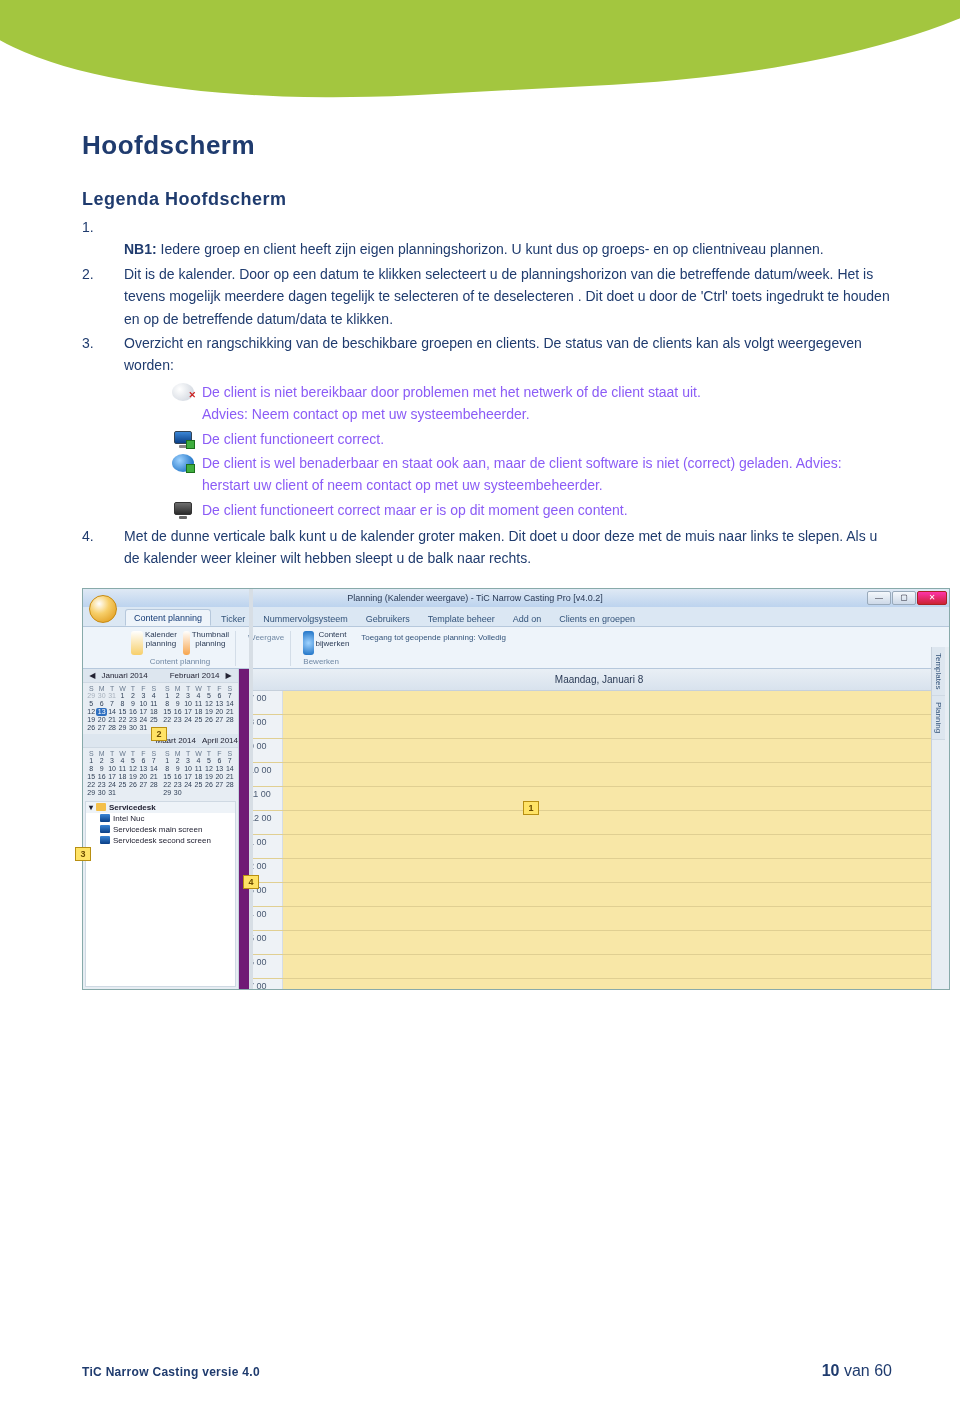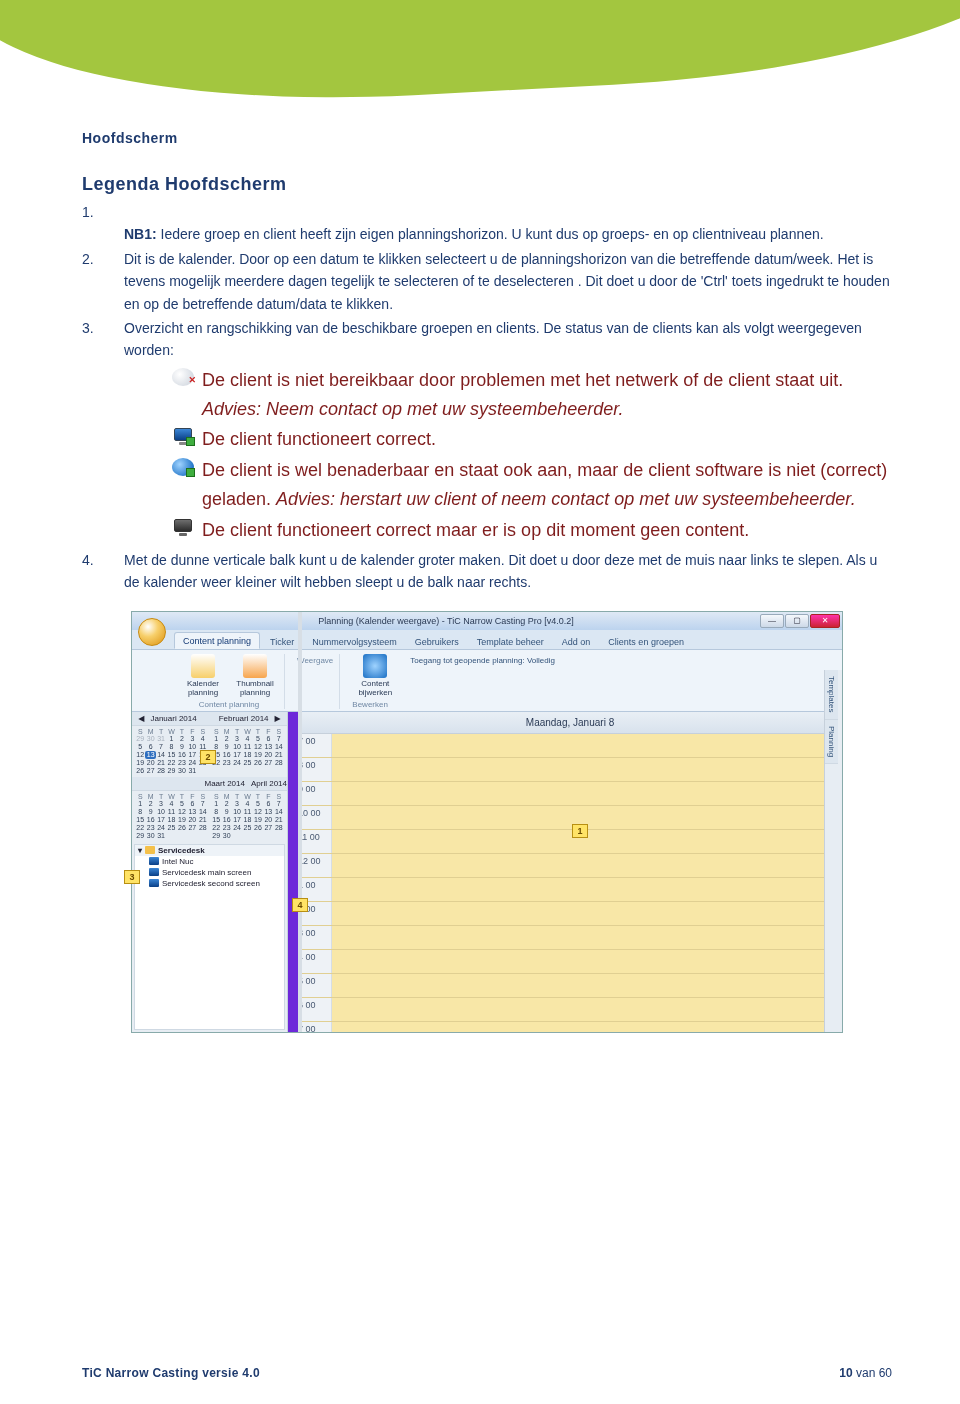--- a/index.html
+++ b/index.html
@@ -7,62 +7,62 @@
   .page { position: relative; width: 960px; min-height: 1404px; padding: 0 0 40px 0; }
   .header-arc {
     position: absolute; top: -40px; left: -40px; width: 1100px; height: 130px;
     background: #a3c63f;
     border-bottom-left-radius: 900px 260px;
     border-bottom-right-radius: 900px 260px;
     transform: rotate(-3deg);
     z-index: 1;
   }
   .content { position: relative; z-index: 2; padding: 130px 68px 0 82px; }
-  h1.h-main { font-family: Tahoma, Verdana, sans-serif; font-size: 14px; font-weight: 700; letter-spacing: .5px; color: #1f3b6e; margin-bottom: 6px; }
+  h1.h-main { font-family: Tahoma, Verdana, sans-serif; font-size: 26px; font-weight: 700; letter-spacing: .5px; color: #1f3b6e; margin-bottom: 6px; }
   h2.h-sub { font-family: Tahoma, Verdana, sans-serif; font-size: 18px; font-weight: 700; letter-spacing: .5px; color: #1f3b6e; margin: 28px 0 6px; }
   p.body { font-size: 14px; line-height: 1.6; color: #1f3b6e; }
   ol.legend { list-style: none; margin-top: 4px; }
   ol.legend > li { display: flex; font-size: 14px; line-height: 1.6; color: #1f3b6e; margin-bottom: 2px; }
   .li-num { width: 42px; flex: 0 0 42px; }
   .li-body { flex: 1; }
   .nb { font-weight: 700; }
-  .italic { font-style: italic; }
+  .italic { }
   .icon-list { margin: 4px 0 0 48px; }
   .icon-row { display: flex; align-items: flex-start; gap: 8px; margin-bottom: 2px; }
   .icon-box { width: 22px; height: 18px; flex: 0 0 22px; margin-top: 2px; position: relative; }
-  .icon-text { font-size: 18px; line-height: 1.6; color: #7f1d1d; flex: 1; }
+  .icon-text { font-size: 14px; line-height: 1.6; color: #8b5cf6; flex: 1; }
   .ic-globe-x::before { content:""; position:absolute; inset:0; border-radius:50%; background: radial-gradient(circle at 35% 35%, #fff, #d8dde4 70%); }
   .ic-globe-x::after { content:"✕"; position:absolute; right:-2px; bottom:-2px; font-size:9px; color:#c22; font-weight:700; }
   .ic-globe-ok::before { content:""; position:absolute; inset:0; border-radius:50%; background: radial-gradient(circle at 35% 35%, #9fd3ff, #1a6fc4 80%); }
   .ic-globe-ok::after { content:""; position:absolute; right:-1px; bottom:-1px; width:7px; height:7px; background:#3fae3f; border:1px solid #1c6f1c; }
   .ic-monitor-ok::before { content:""; position:absolute; inset:1px 2px 4px 2px; background: linear-gradient(#3b86d6,#0a3f86); border:1px solid #345; border-radius:2px; }
   .ic-monitor-ok .stand { position:absolute; bottom:0; left:7px; width:8px; height:3px; background:#888; border-radius:1px; }
   .ic-monitor-ok::after { content:""; position:absolute; right:-1px; bottom:-1px; width:7px; height:7px; background:#3fae3f; border:1px solid #1c6f1c; }
   .ic-monitor-warn::before { content:""; position:absolute; inset:1px 2px 4px 2px; background: linear-gradient(#3b86d6,#0a3f86); border:1px solid #345; border-radius:2px; }
   .ic-monitor-warn .stand { position:absolute; bottom:0; left:7px; width:8px; height:3px; background:#888; border-radius:1px; }
   .ic-monitor-warn::after { content:"!"; position:absolute; right:-3px; top:-3px; width:10px; height:10px; background:#d63a2e; color:#fff; font-size:8px; font-weight:700; border-radius:50%; text-align:center; line-height:10px; }
   .ic-monitor-none::before { content:""; position:absolute; inset:1px 2px 4px 2px; background: linear-gradient(#6e6e6e,#2b2b2b); border:1px solid #333; border-radius:2px; }
   .ic-monitor-none .stand { position:absolute; bottom:0; left:7px; width:8px; height:3px; background:#666; border-radius:1px; }
 
   
-  .app-shot { width: 712px; margin: 18px auto 0; border: 1px solid #8aa; background: #6d28d9; font-family: Tahoma, sans-serif; font-size: 9px; color: #223; position: relative; }
+  .app-shot { width: 868px; margin: 18px auto 0; border: 1px solid #8aa; background: #701a75; font-family: Tahoma, sans-serif; font-size: 9px; color: #223; position: relative; }
   .app-titlebar { height: 18px; background: linear-gradient(#dfe9f5,#bcd3ee); display:flex; align-items:center; }
   .app-title { flex:1; text-align:center; font-size:9px; color:#2a3a55; }
   .app-winbtns { display:flex; gap:1px; padding-right:2px;}
   .wb { width:24px; height:14px; background:linear-gradient(#f5f8fc,#cdd9e8); border:1px solid #9ab; border-radius:2px; text-align:center; font-size:8px; line-height:12px; }
   .wb.close { background: linear-gradient(#f3a,#c23); color:#fff; border-color:#a22; width:30px; }
   .orb { width:28px; height:28px; border-radius:50%; background:radial-gradient(circle at 35% 30%, #fff, #f7cf6a 40%, #e09b1c 90%); border:1px solid #c88a10; position:absolute; top:6px; left:6px; z-index:3; }
   .ribbon-tabs { display:flex; align-items:flex-end; height:20px; background:#dbe7f3; padding-left:42px; gap:2px; border-bottom:1px solid #b6c8dc; }
   .rtab { padding:3px 8px 2px; font-size:9px; color:#33537a; border-top-left-radius:3px; border-top-right-radius:3px; cursor:default; }
   .rtab.active { background:#eef4fa; border:1px solid #b6c8dc; border-bottom-color:#eef4fa; color:#143a75; }
   .ribbon { display:flex; background:#eef4fa; border-bottom:1px solid #b6c8dc; padding:4px 4px 2px 42px; gap:6px; }
   .rgroup { display:flex; flex-direction:column; align-items:center; padding:0 6px; border-right:1px solid #d3dde8; }
   .rgroup:last-child { border-right:none; flex:1; align-items:flex-start; }
   .rbtns { display:flex; gap:6px; }
-  .rbtn { display:flex; flex-direction:column; align-items:center; gap:2px; width:46px; }
+  .rbtn { display:flex; flex-direction:row; gap:2px; width:46px; }
   .rico { width:24px; height:24px; border-radius:3px; }
   .rlbl { font-size:8px; text-align:center; line-height:1.1; color:#2a3a55; }
   .rgrp-lbl { font-size:8px; color:#7088a4; margin-top:2px; }
   .status-line { font-size:8px; color:#33537a; padding:2px 0 6px 2px; }
 
   .app-body { display:flex; height:320px; }
   .left { width:156px; background:#e7edf3; border-right:1px solid #c6d2df; display:flex; flex-direction:column; }
   .cal-nav { display:flex; align-items:center; justify-content:center; gap:6px; height:14px; font-size:8px; background:#dde6ef; border-bottom:1px solid #cfd9e3;}
   .mini-cals { display:flex; gap:3px; padding:2px 3px; }
   .mini-cal { flex:1; }
@@ -82,21 +82,21 @@
   .day-grid { flex:1; position:relative; background:#f8e7a7; overflow:hidden; }
   .hour-row { height:24px; border-bottom:1px solid #e0cf92; display:flex; }
   .hour-lbl { width:34px; font-size:9px; color:#4a5a72; text-align:right; padding-right:4px; border-right:1px solid #d6dde5; background:#eef2f6; display:flex; align-items:flex-start; padding-top:2px;}
   .right-tabs { position:absolute; right:0; top:58px; bottom:0; width:18px; background:#e7edf3; border-left:1px solid #c6d0db; }
   .rtab-side { writing-mode:vertical-rl; font-size:8px; color:#33537a; padding:6px 2px; border-bottom:1px solid #cfd9e3; background:#dde6ef;}
 
   .badge { position:absolute; width:16px; height:14px; background:#ffe366; border:1px solid #b88f12; font-size:9px; font-weight:700; color:#6b4b00; text-align:center; line-height:13px; z-index:6; }
 
   .footer { position:absolute; bottom:24px; left:82px; right:68px; display:flex; justify-content:space-between; align-items:baseline; font-size:12px; }
   .footer .ver { font-weight:700; color:#1f3b6e; font-family: Tahoma, Verdana, sans-serif; letter-spacing:.3px; }
-  .footer .pg { font-size:12px; color:#1f3b6e; }
+  .footer .pg { font-size:16px; color:#1f3b6e; }
   .footer .pg b { font-weight:700; }
 </style>
 </head>
 <body>
 
 <div class="page">
   <div class="header-arc"></div>
 
   <div class="content">
 

